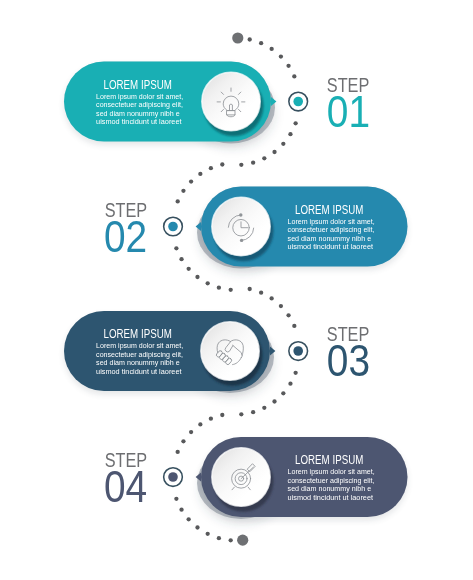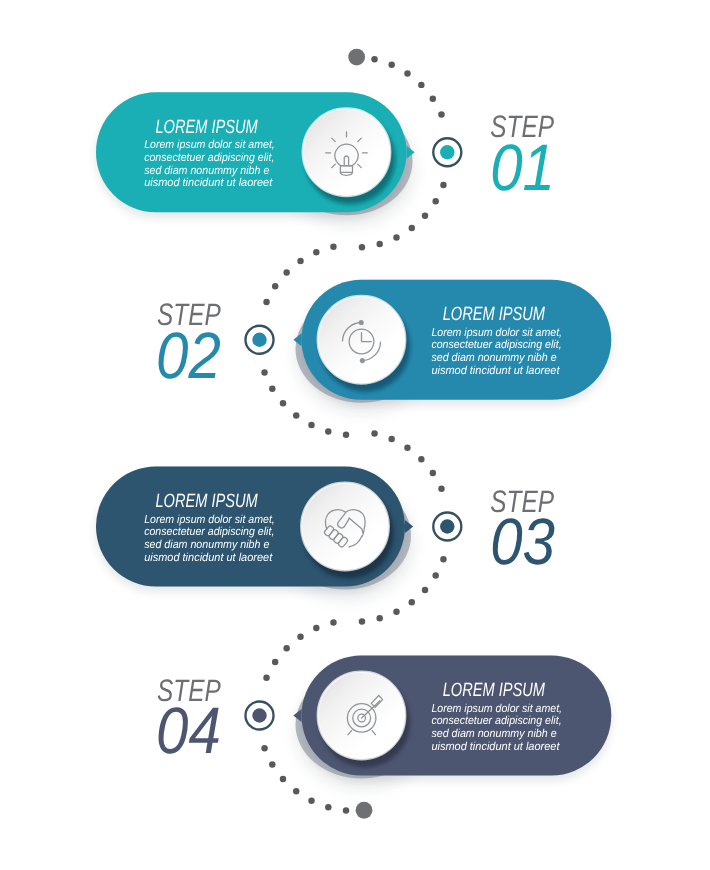--- a/index.html
+++ b/index.html
@@ -1,18 +1,18 @@
 <!DOCTYPE html>
 <html><head>
 <meta charset="utf-8">
 <title>Infographic</title>
 <style>
   html,body{margin:0;padding:0;background:#ffffff;}
   body{width:473px;height:580px;font-family:"Liberation Sans",sans-serif;overflow:hidden;}
-  #stage{position:relative;width:473px;height:556px;background:#fff;font-style:italic;}
+  #stage{position:relative;width:473px;height:556px;background:#fff;}
   svg#art{position:absolute;left:0;top:0;width:473px;height:580px;display:block;}
   .pill-title{font-family:"Liberation Sans",sans-serif;font-size:12.75px;fill:#ffffff;}
   .pill-body{font-family:"Liberation Sans",sans-serif;font-size:7.7px;fill:#ffffff;}
   .step-word{font-family:"Liberation Sans",sans-serif;font-size:20.7px;fill:#6D6E71;}
   .step-num{font-family:"Liberation Sans",sans-serif;font-size:43.8px;}
   .ico{fill:none;stroke:#909498;stroke-width:0.85;stroke-linecap:round;stroke-linejoin:round;}
 </style>
 </head>
 <body>
 

